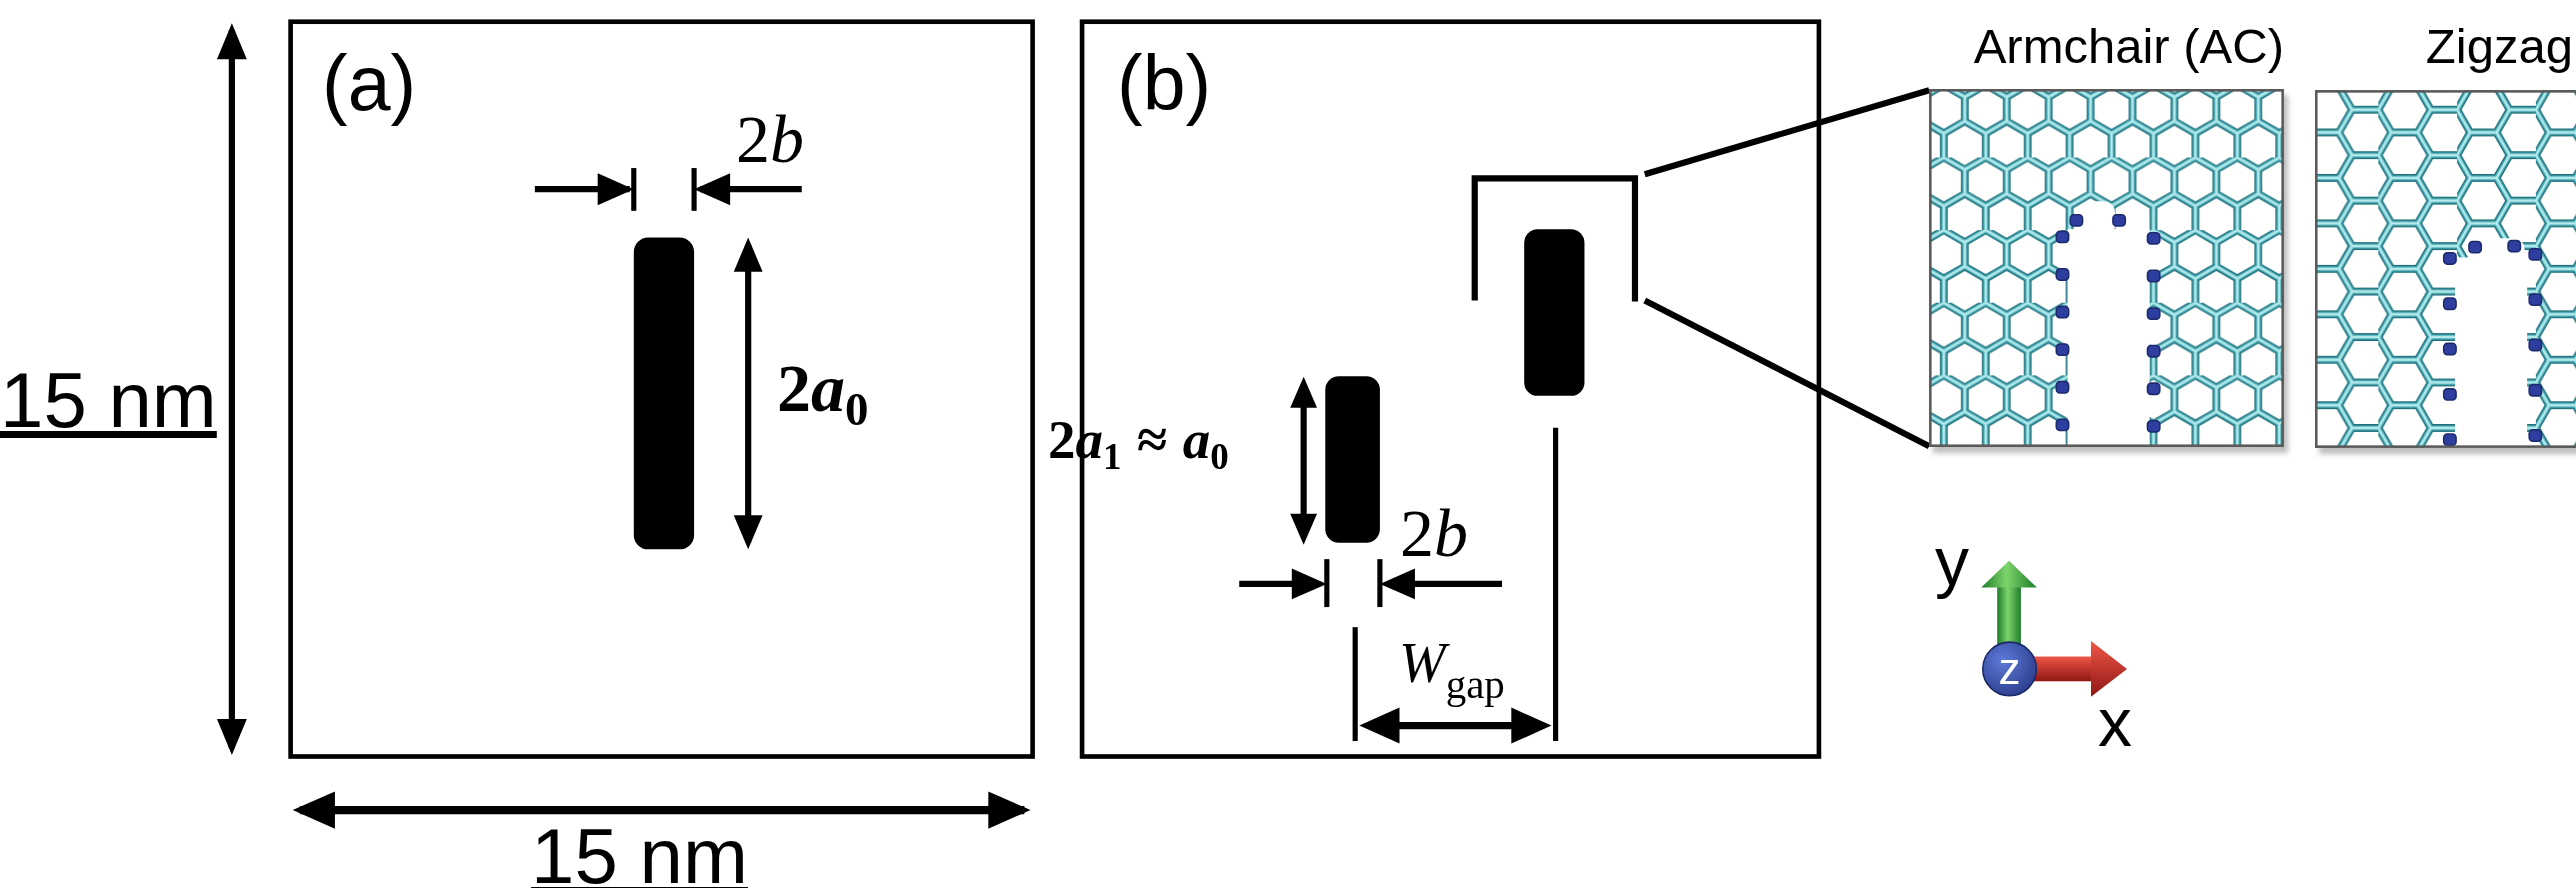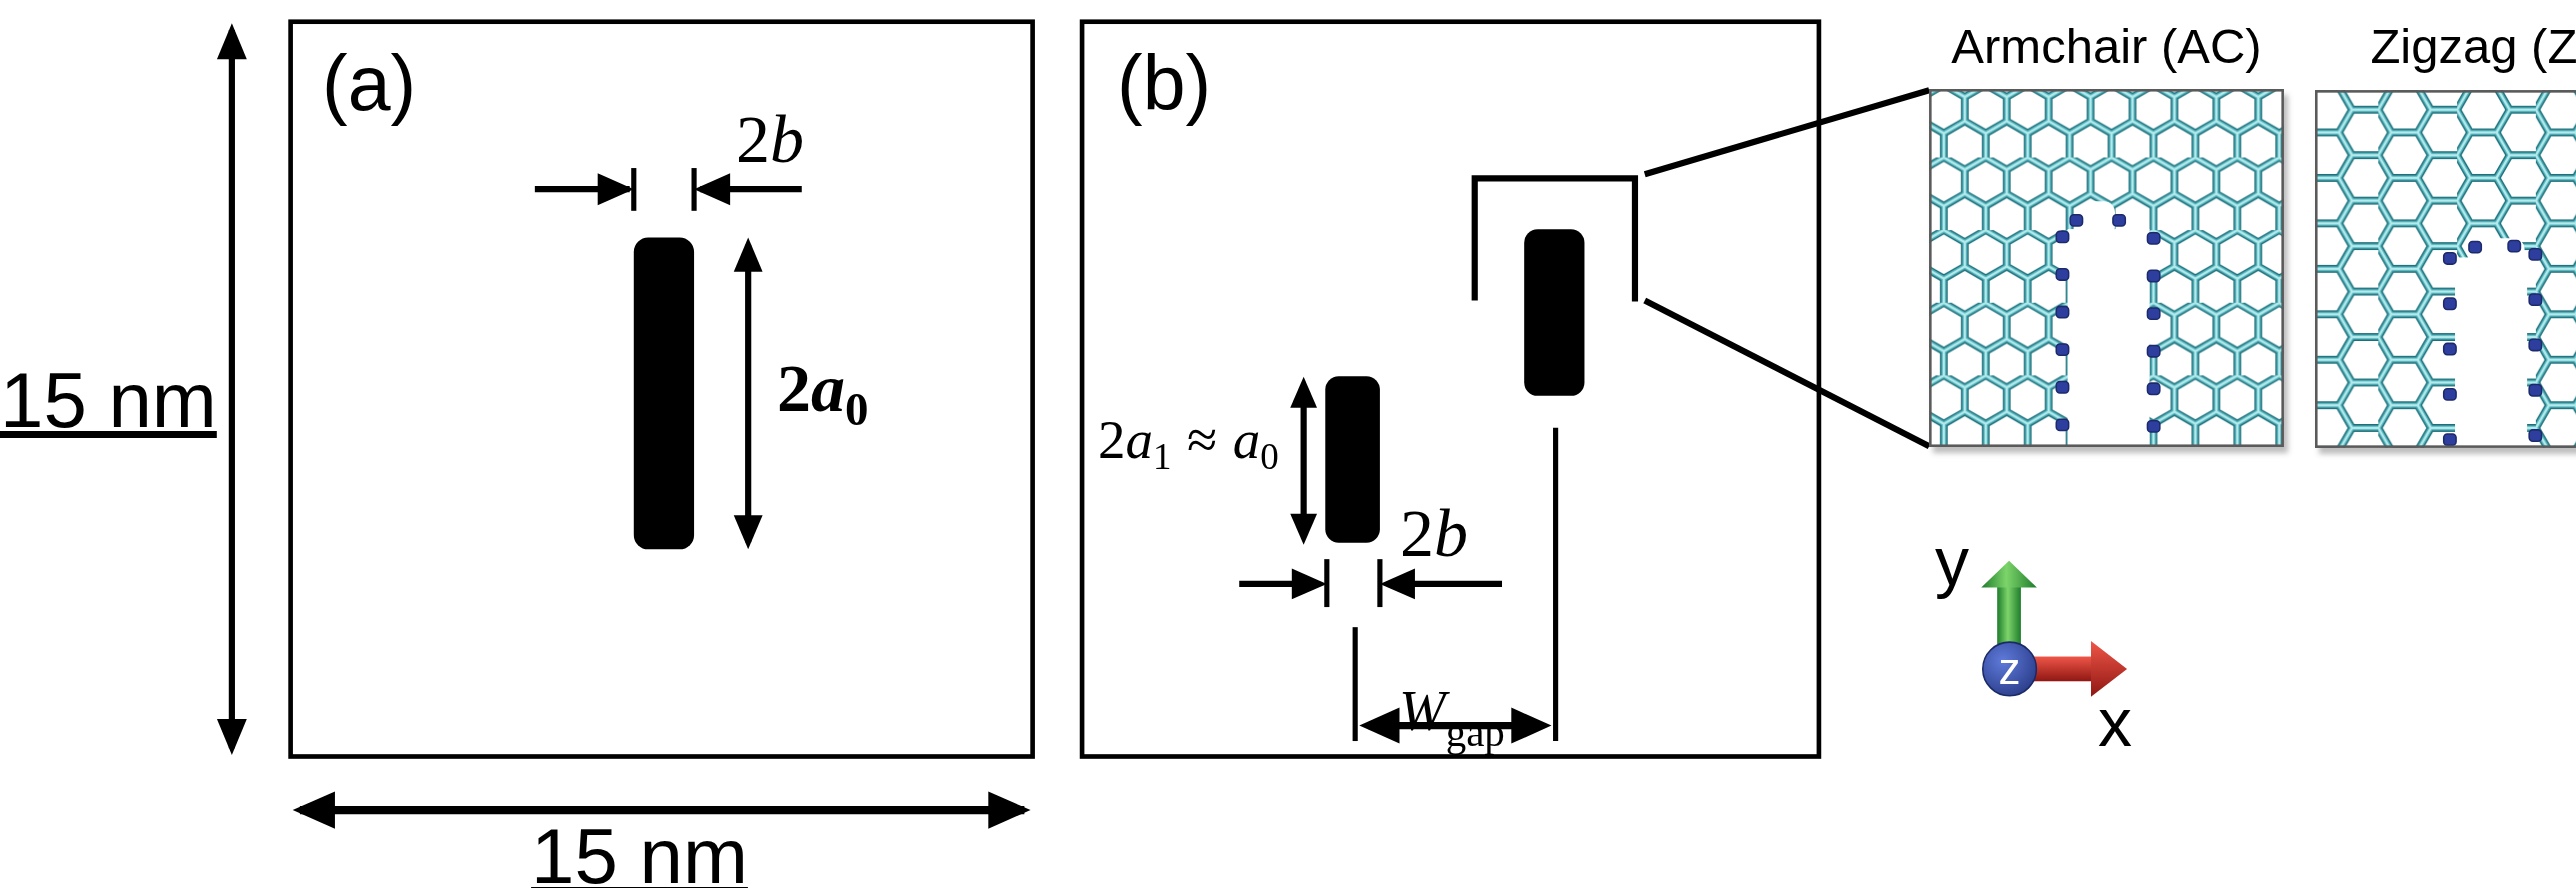--- a/index.html
+++ b/index.html
@@ -16,21 +16,21 @@
   .panel-tag{font-size:77px;}
   .nm{font-size:78px;text-align:center;text-decoration:underline;}
   .dim-big{font-size:68px;}
   .dim-big .it{font-size:68px;}
   .dim-big sub{font-size:47px;vertical-align:-14.4px;line-height:1;}
   .dim-mid{font-size:55px;}
   .dim-mid sub{font-size:37px;vertical-align:-11.3px;line-height:1;}
   .dim-mid .approx{margin:0 15.5px;}
   .wgap{font-size:56px;}
   .wgap sub{font-size:41px;vertical-align:-15.5px;line-height:1;}
-  .inset-title{font-size:49px;text-align:center;}
+  .inset-title{font-size:49px;text-align:right;}
   .axis-lab{font-size:68px;}
   .z-lab{font-size:44px;color:#fff;text-align:center;}
   .inset{position:absolute;box-shadow:4.1px 6.2px 5.2px rgba(110,110,110,0.45);background:#fff;}
   .bondO{fill:none;stroke:var(--bond-outline,#1f6e79);stroke-width:15;stroke-linecap:round;}
   .bondM{fill:none;stroke:var(--bond-mid,#4fb2bb);stroke-width:9.5;stroke-linecap:round;}
   .bondC{fill:none;stroke:var(--bond-core,#b5eaec);stroke-width:4.5;stroke-linecap:round;}
   .atom{fill:var(--atom-blue,#2e3e9e);stroke:var(--atom-edge,#1c2a6b);stroke-width:3;}
   .ink-line{stroke:#000;fill:none;}
   .ink-fill{fill:#000;stroke:none;}
   .frame{fill:#ffffff;stroke:#000;stroke-width:9;}
@@ -203,29 +203,29 @@
   <div class="lbl sans nm" style="left:526px;top:817px;width:227px;">15 nm</div>
 
   <div class="lbl math dim-big" style="left:736px;top:105px;">
     <span>2</span><span class="it">b</span>
   </div>
 
   <div class="lbl math dim-big" style="left:777px;top:354px;font-weight:bold;">
     <span>2</span><span class="it">a</span><sub class="sub">0</sub>
   </div>
 
-  <div class="lbl math dim-mid" style="left:1098px;top:412px;">
+  <div class="lbl math dim-mid" style="left:1048px;top:412px;font-weight:bold;">
     <span>2</span><span class="it">a</span><sub class="sub">1</sub><span class="approx">≈</span><span class="it">a</span><sub class="sub">0</sub>
   </div>
 
   <div class="lbl math dim-big" style="left:1400px;top:499px;">
     <span>2</span><span class="it">b</span>
   </div>
 
-  <div class="lbl math wgap" style="left:1399px;top:635px;margin-top:48px;">
+  <div class="lbl math wgap" style="left:1399px;top:635px;">
     <span class="it">W</span><sub class="sub">gap</sub>
   </div>
 
   <div class="lbl sans inset-title" style="left:1929px;top:21.6px;width:355px;">Armchair (AC)</div>
 
   <div class="lbl sans inset-title" style="left:2315px;top:21.6px;width:364px;">Zigzag (ZZ)</div>
 
   <div class="lbl sans axis-lab" style="left:1935px;top:527px;">y</div>
 
   <div class="lbl sans axis-lab" style="left:2098px;top:688px;">x</div>

